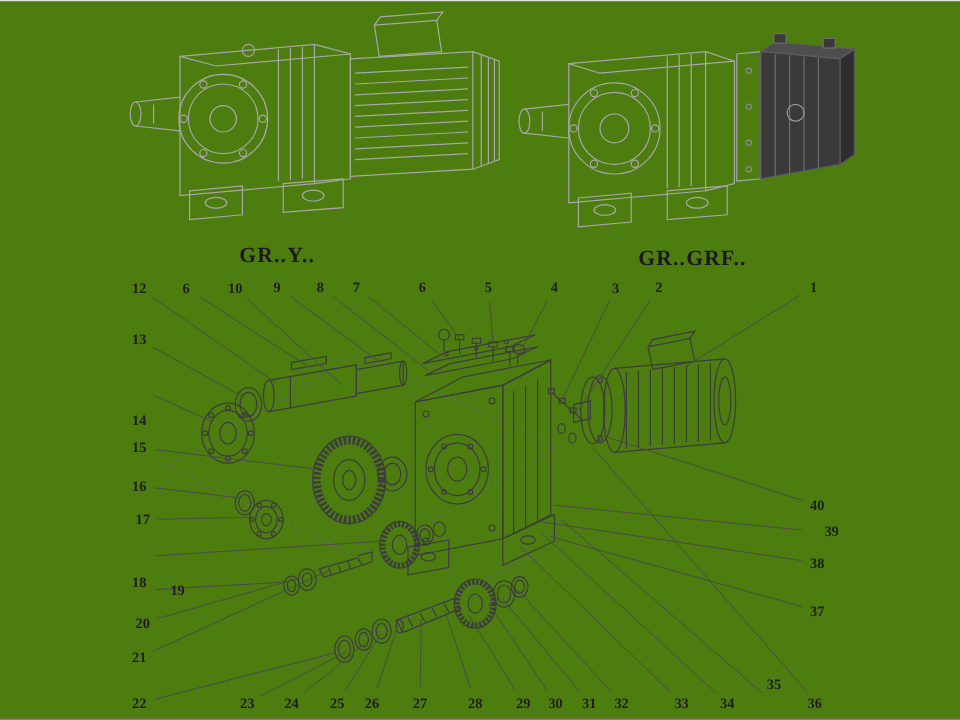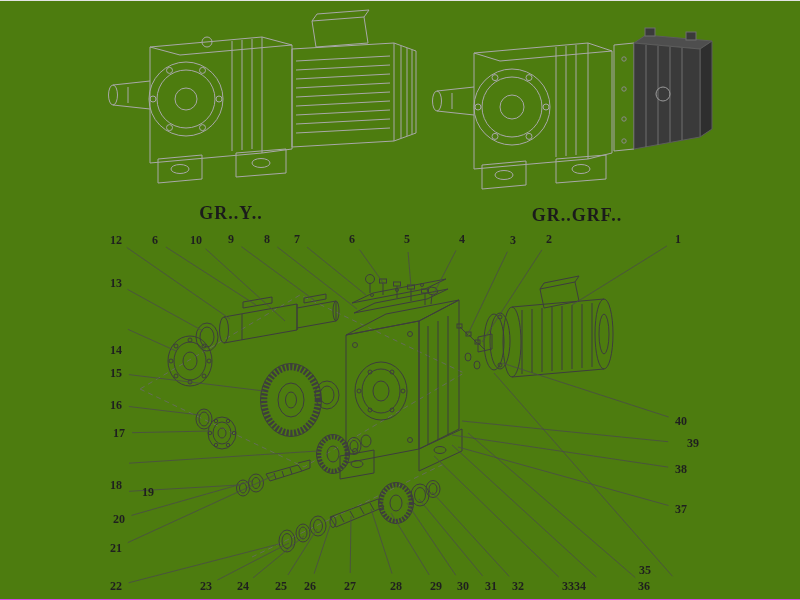--- a/index.html
+++ b/index.html
@@ -405,21 +405,21 @@
       <span class="callout" style="left: 243px; top: 585px;">24</span>
       <span class="callout" style="left: 281px; top: 585px;">25</span>
       <span class="callout" style="left: 310px; top: 585px;">26</span>
       <span class="callout" style="left: 350px; top: 585px;">27</span>
       <span class="callout" style="left: 396px; top: 585px; text-align: center;">28</span>
       <span class="callout" style="left: 436px; top: 585px;">29</span>
       <span class="callout" style="left: 463px; top: 585px;">30</span>
       <span class="callout" style="left: 491px; top: 585px;">31</span>
       <span class="callout" style="left: 518px; top: 585px;">32</span>
       <span class="callout" style="left: 568px; top: 585px;">33</span>
-      <span class="callout" style="left: 580px; top: 585px; text-align: right;">34</span>
+      <span class="callout" style="left: 606px; top: 585px; text-align: right;">34</span>
       <span class="callout" style="left: 645px; top: 569px;">35</span>
-      <span class="callout" style="left: 644px; top: 585px;">36</span>
+      <span class="callout" style="left: 679px; top: 585px;">36</span>
       <span class="callout" style="left: 681px; top: 508px;">37</span>
       <span class="callout" style="left: 681px; top: 468px;">38</span>
       <span class="callout" style="left: 681px; top: 442px; margin-left: 12px;">39</span>
       <span class="callout" style="left: 681px; top: 420px;">40</span>
     </div>
 </div>
 
 </body></html>

